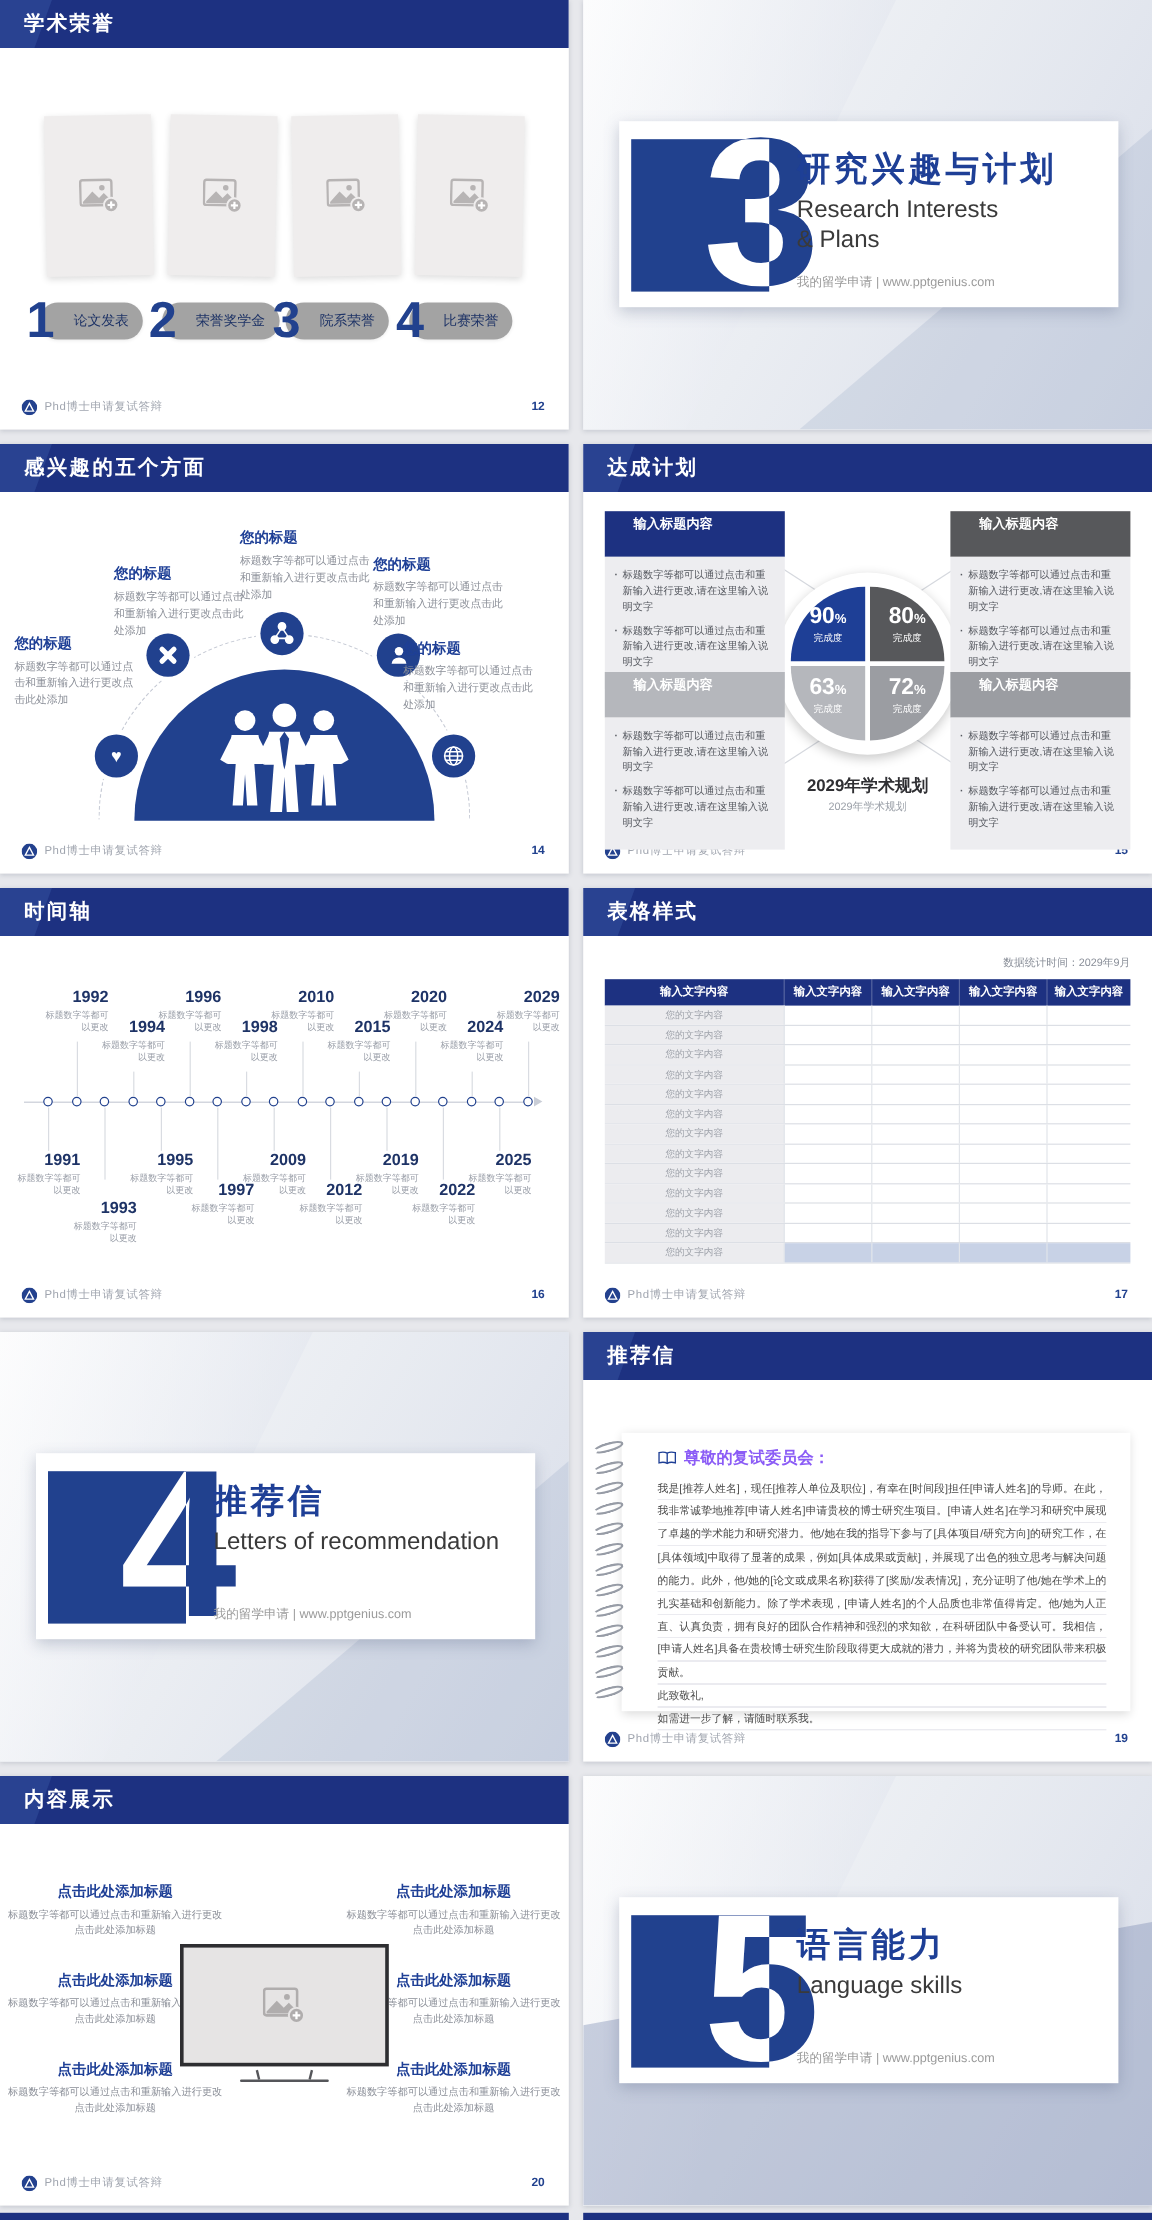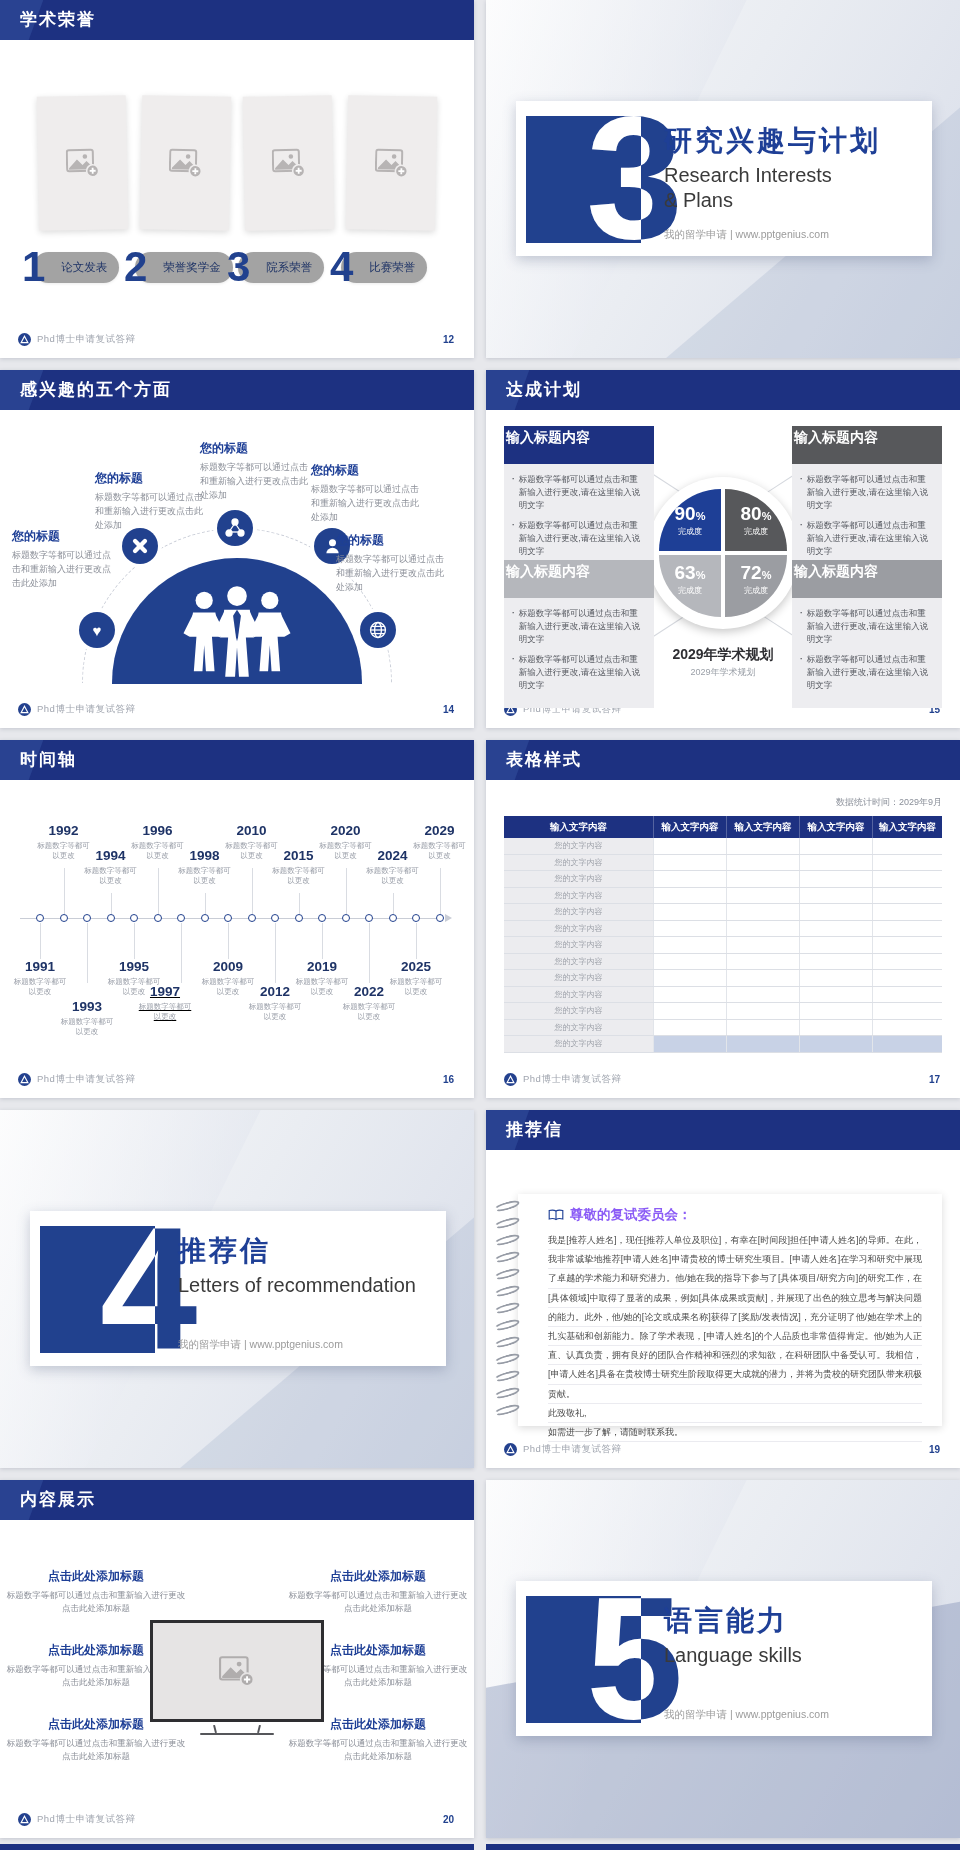--- a/index.html
+++ b/index.html
@@ -39,21 +39,21 @@
   
   .int-block{position:absolute;z-index:5;}
   .int-h{font-size:12px;font-weight:800;color:#1e3f96;margin-bottom:4px;}
   .int-b{font-size:9px;color:#8b8f98;line-height:1.55;}
   .arc-dash{position:absolute;left:82px;top:158px;width:310px;height:310px;border:1px dashed #c9cdd7;border-radius:50%;clip-path:inset(0 0 50% 0);}
   .dome{position:absolute;left:112px;top:188px;width:250px;height:126px;background:#21418e;border-radius:250px 250px 0 0;z-index:3;display:flex;align-items:flex-end;justify-content:center;}
   .arc-icon{position:absolute;width:36px;height:36px;border-radius:50%;background:#21418e;display:flex;align-items:center;justify-content:center;z-index:4;box-shadow:0 0 0 4px #fff;}
   .arc-icon .heart{color:#fff;font-size:15px;line-height:1;}
   
   .pbox{position:absolute;width:150px;z-index:2;}
-  .pbox-h{height:38px;line-height:22px;color:#fff;font-size:14px;font-weight:bold;padding-left:2px;}
+  .pbox-h{height:38px;line-height:22px;color:#fff;font-size:11px;font-weight:bold;padding-left:24px;}
   .ph0{background:#1d3181;} .ph1{background:#57585b;} .ph2{background:#b5b7bc;} .ph3{background:#9b9da2;}
   .pbox-b{background:#ededf0;padding:9px 8px 10px 8px;min-height:96px;}
   .pb-li{display:flex;gap:4px;font-size:8.5px;color:#55585f;line-height:1.55;margin-bottom:6px;}
   .pb-dot{color:#55585f;font-weight:bold;}
   .conn{position:absolute;height:1px;width:66px;background:#d5d8de;z-index:0;}
   .qcircle{position:absolute;left:161px;top:107px;width:152px;height:152px;background:#fff;border-radius:50%;box-shadow:0 3px 10px rgba(0,0,0,.22);z-index:1;}
   .quad{position:absolute;width:62px;height:62px;z-index:2;display:flex;flex-direction:column;align-items:center;justify-content:center;color:#fff;}
   .q0{left:173px;top:119px;background:#1e3f96;border-radius:62px 0 0 0;}
   .q1{left:239px;top:119px;background:#57585b;border-radius:0 62px 0 0;}
   .q2{left:173px;top:185px;background:#b5b7bc;border-radius:0 0 0 62px;}
@@ -63,21 +63,21 @@
   .q-lab{font-size:8px;margin-top:2px;}
   .q0 .q-inner,.q1 .q-inner{} .q2 .q-inner,.q3 .q-inner{margin-bottom:14px;}
   .q-inner{display:flex;flex-direction:column;align-items:center;}
   .plan-title{position:absolute;left:137px;top:276px;width:200px;text-align:center;font-size:14px;font-weight:bold;color:#2f2f33;z-index:2;}
   .plan-sub{position:absolute;left:137px;top:296px;width:200px;text-align:center;font-size:9px;color:#9ba0a8;z-index:2;}
   
   .tl-axis{position:absolute;left:20px;top:178px;width:424px;height:1px;background:#c9cdd6;}
   .tl-axis:after{content:"";position:absolute;right:-8px;top:-4px;border-left:7px solid #c9cdd6;border-top:4px solid transparent;border-bottom:4px solid transparent;}
   .tl-node{position:absolute;top:174px;width:8px;height:8px;border:1.5px solid #21418e;background:#fff;border-radius:50%;}
   .tl-stem{position:absolute;width:1px;background:#d9dce2;}
-  .tl-e{position:absolute;width:54px;text-align:center;}
+  .tl-e{position:absolute;width:54px;text-align:right;}
   .tl-year{font-size:13.5px;font-weight:800;color:#1e3366;line-height:1.1;}
   .tl-cap{font-size:7.5px;color:#989da7;line-height:1.4;margin-top:2px;}
   .ta{top:84px;} .tb{top:109px;} .ba{top:220px;} .bb{top:245px;}
   
   .tab-note{position:absolute;right:18px;top:56px;font-size:9px;color:#8a8f99;}
   .ttable{position:absolute;left:18px;top:76px;width:438px;}
   .thead{display:flex;background:#1d3181;height:22px;}
   .th{color:#fff;font-size:9.5px;font-weight:bold;line-height:22px;text-align:center;border-right:1px solid rgba(255,255,255,.25);}
   .th:last-child{border-right:none;}
   .trow{display:flex;height:16.5px;border-bottom:1px solid #dcdfe5;}
@@ -434,21 +434,21 @@
     <div class="tl-cap">标题数字等都可以更改</div>
   </div>
         <div class="tl-node" style="left: 153.5px;"></div>
         <div class="tl-stem" style="left: 157.5px; top: 128px; height: 46px;"></div>
         <div class="tl-e ta" style="left: 130.5px;">
     <div class="tl-year">1996</div>
     <div class="tl-cap">标题数字等都可以更改</div>
   </div>
         <div class="tl-node" style="left: 177px;"></div>
         <div class="tl-stem" style="left: 181px; top: 183px; height: 60px;"></div>
-        <div class="tl-e bb" style="left: 138px; text-decoration: underline;">
+        <div class="tl-e bb" style="left: 158px;">
     <div class="tl-year">1997</div>
     <div class="tl-cap">标题数字等都可以更改</div>
   </div>
         <div class="tl-node" style="left: 200.5px;"></div>
         <div class="tl-stem" style="left: 204.5px; top: 153px; height: 21px;"></div>
         <div class="tl-e tb" style="left: 177.5px;">
     <div class="tl-year">1998</div>
     <div class="tl-cap">标题数字等都可以更改</div>
   </div>
         <div class="tl-node" style="left: 224px;"></div>

